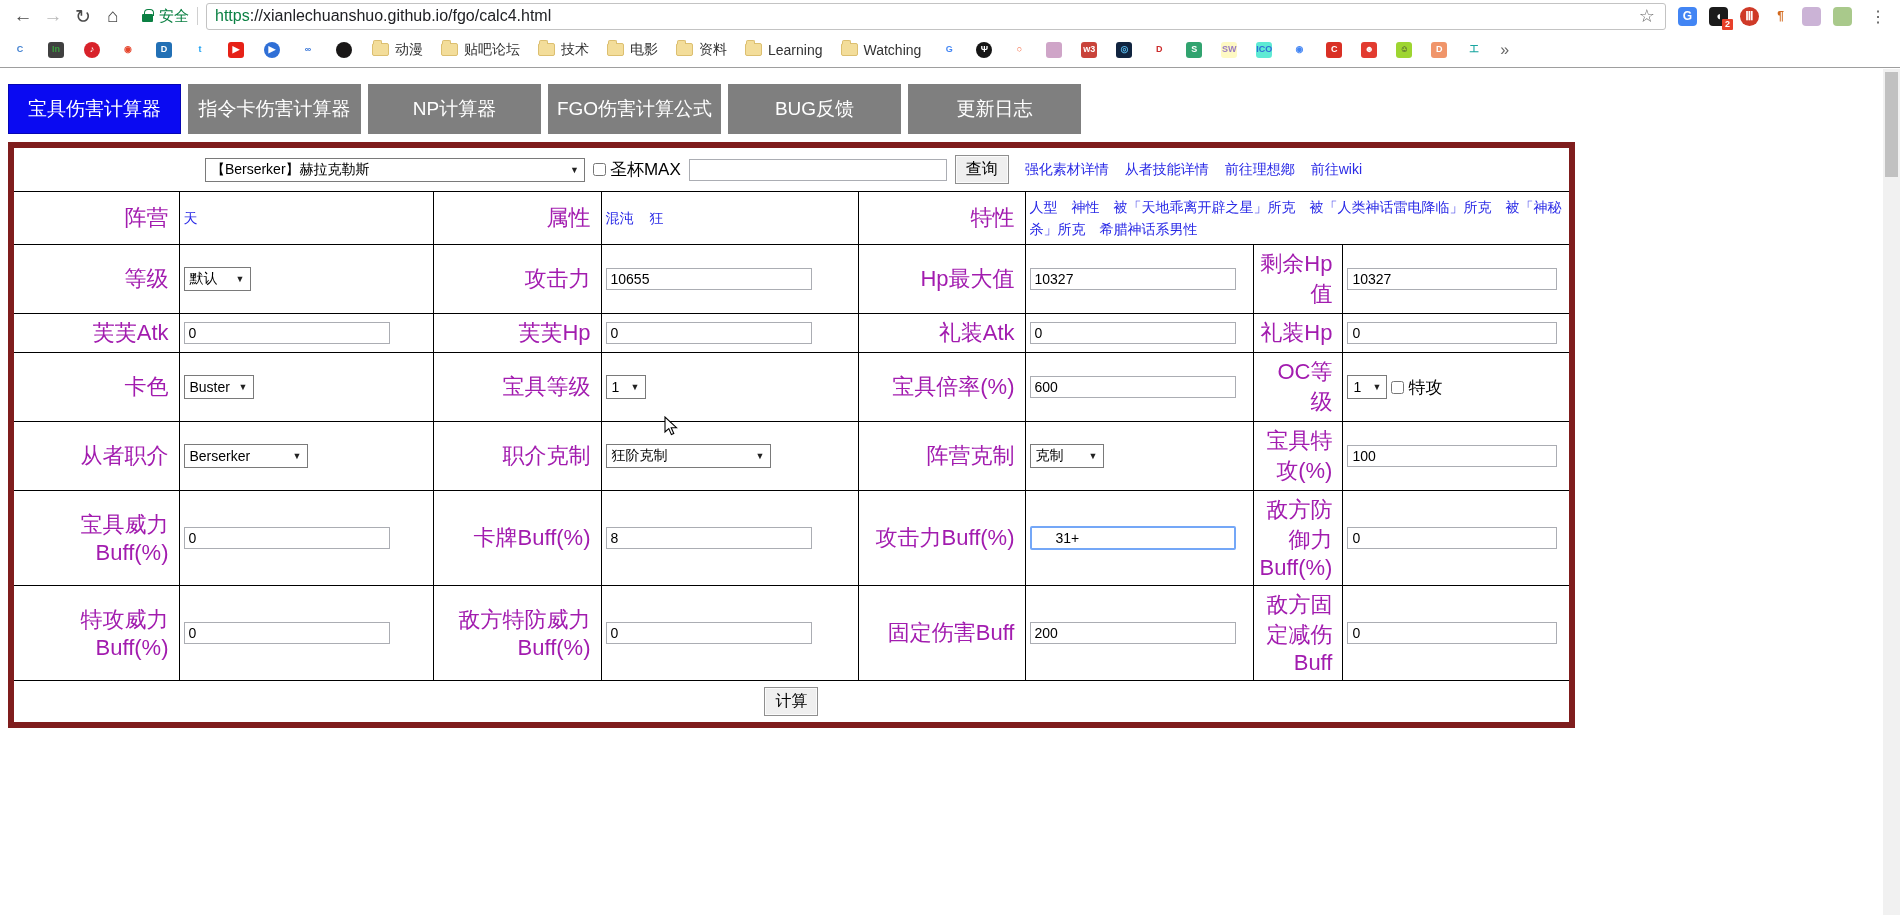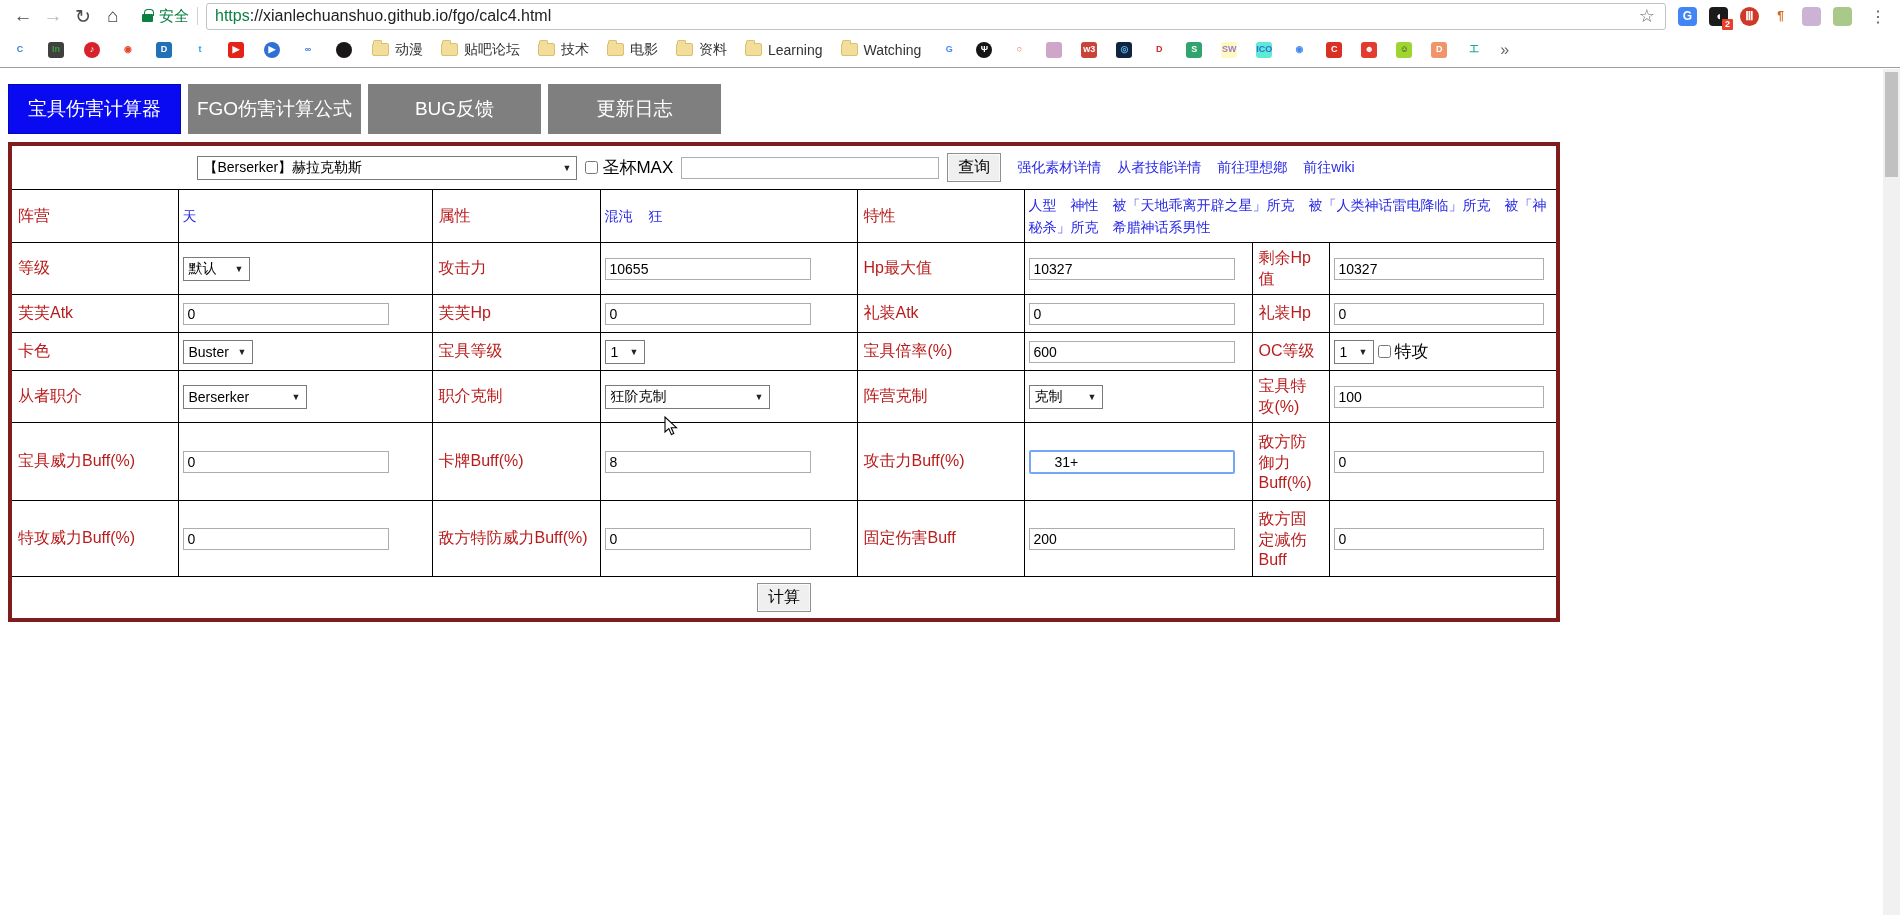--- a/index.html
+++ b/index.html
@@ -50,23 +50,23 @@
   .scrollbar { position:absolute; right:0; top:69px; bottom:0; width:17px; background:#f1f1f1; }
   .scroll-thumb { position:absolute; left:2px; right:2px; top:3px; height:105px; background:#c1c1c1; }
 
   
   .tabs { margin:16px 0 0 8px; display:flex; gap:7px; }
   .tab { width:173px; height:50px; background:#7f7f7f; color:#fff; font-size:19px; border:none;
     font-family:inherit; display:flex; align-items:center; justify-content:center; }
   .tab.active { background:#0a0af2; border:1px solid #0606b4; }
 
   
-  table.calc { border-collapse:collapse; border:4px solid #7f1d1d; margin:8px 9px 0 8px; table-layout:fixed; }
+  table.calc { border-collapse:collapse; border:6px solid #7f1d1d; margin:8px 9px 0 8px; table-layout:fixed; }
   table.calc td { border:1px solid #000; vertical-align:middle; }
-  td.lbl { padding:4px 10px 4px 6px; font-size:16px; color:#b91c1c; }
+  td.lbl { padding:4px 10px 4px 6px; font-size:22px; color:#a21caf;text-align:right; }
   td.fld { padding:4px 4px; font-size:17px; }
   a.cl { color:#2a2ae6; text-decoration:none; margin-right:16px; font-size:14px; }
   .linkwrap { display:inline; }
   .toprow-td { padding:7px 4px; }
   .toprow { display:flex; align-items:center; justify-content:center; gap:8px; }
   .msel { display:inline-flex; align-items:center; justify-content:space-between;
     border:1px solid #7a7a7a; background:#fff; height:24px; padding:0 5px; font-size:14px; flex:none; }
   .msel .arrow { font-size:9px; color:#222; margin-left:6px; }
   .tin { height:22px; border:1px solid #abadb3; font-size:14px; padding:0 4px; font-family:inherit;
     background:#fff; }
@@ -182,20 +182,22 @@
     </div>
   <span class="overflow">»</span>
 </div>
 
 <div class="scrollbar">
   <div class="scroll-thumb"></div>
 </div>
 
 <div class="tabs">
   <button class="tab active">宝具伤害计算器</button>
+  <button class="tab">指令卡伤害计算器</button>
+  <button class="tab">NP计算器</button>
   <button class="tab">FGO伤害计算公式</button>
   <button class="tab">BUG反馈</button>
   <button class="tab">更新日志</button>
 </div>
 
 <table class="calc">
   <colgroup>
     <col style="width:168px">
       <col style="width:254px">
       <col style="width:168px">

